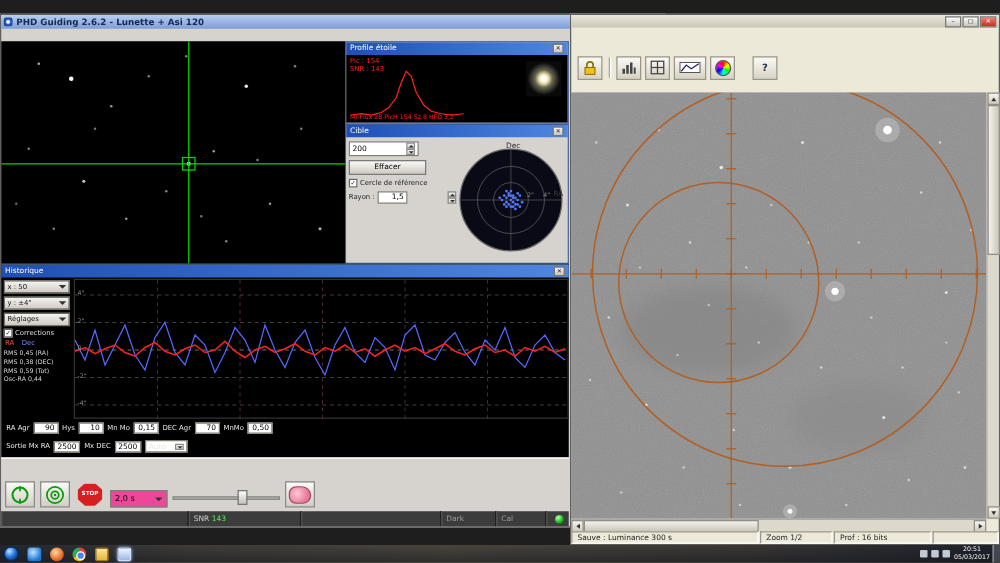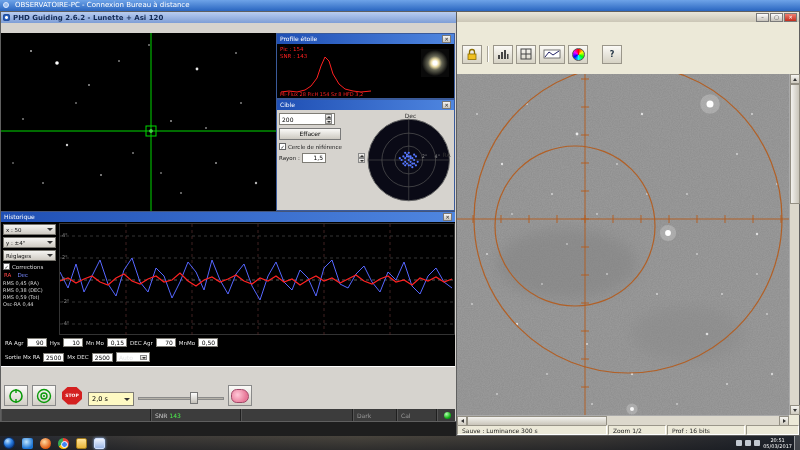--- a/index.html
+++ b/index.html
@@ -63,21 +63,21 @@
   .gstats{color:#d8d8d8;font-size:5px;line-height:7px;white-space:nowrap}
   .plotwrap{position:absolute;left:58px;top:11px;width:396px;height:112px;background:#000;border:1px solid #333}
   .ytick{position:absolute;left:2px;color:#8a8a8a;font-size:5px;line-height:6px}
   .prow{position:absolute;left:4px;display:flex;align-items:center;gap:3px;color:#e6e6e6;font-size:5.5px}
   .prow .num{height:9px;min-width:20px}
 
   
   .phd-toolbar{position:absolute;left:0;top:354px;width:454px;height:43px;background:#d6d3ce;border-top:1px solid #fff;display:flex;align-items:flex-end;padding:0 3px 3px 3px;gap:4px}
   .tool{width:24px;height:21px;background:linear-gradient(#fbfaf8,#d2cec6);border:1px solid #8a8a8a;display:flex;align-items:center;justify-content:center}
   .stop{background:#d42020;color:#fff;clip-path:polygon(30% 0,70% 0,100% 30%,100% 70%,70% 100%,30% 100%,0 70%,0 30%);width:20px;height:18px;font-size:4.5px;font-weight:bold;display:flex;align-items:center;justify-content:center}
-  .expsel{display:flex;align-items:center;background:#fef9c3;border:1px solid #7f7d76;height:14px;font-size:6.5px;padding:0 3px;gap:16px;min-width:40px}
+  .expsel{display:flex;align-items:center;background:#ec4899;border:1px solid #7f7d76;height:14px;font-size:6.5px;padding:0 3px;gap:16px;min-width:40px}
   .expsel .arr{border-left:3px solid transparent;border-right:3px solid transparent;border-top:3px solid #333;margin-left:auto}
   .slider{position:relative;width:86px;height:16px}
   .slider .track{position:absolute;left:0;right:0;top:7px;height:3px;background:#b5b1a8;border:1px solid #8a8a8a}
   .slider .thumb{position:absolute;left:52px;top:2px;width:8px;height:12px;background:linear-gradient(#fdfdfd,#c4c0b8);border:1px solid #777}
   .brain{width:18px;height:14px;background:radial-gradient(circle at 35% 40%,#ffc9d8,#e87898 70%);border-radius:7px 9px 8px 7px;border:1px solid #a04868}
   .phd-status{position:absolute;left:0;top:397px;width:454px;height:12px;background:#3c3c3c;display:flex;align-items:center;color:#cfcfcf;font-size:6px}
   .seg{height:100%;display:flex;align-items:center;padding:0 4px;border-right:1px solid #1f1f1f;box-shadow:inset 1px 0 0 #555}
   .led{width:7px;height:7px;border-radius:50%;background:radial-gradient(circle at 35% 30%,#b4ffb4,#12b412 60%,#063);margin-left:3px}
 
   
@@ -117,24 +117,20 @@
   .clock{color:#fff;font-size:5px;line-height:6px;text-align:center}
   .showdesk{position:absolute;right:0;top:0;width:6px;height:14px;background:rgba(255,255,255,.18);border-left:1px solid rgba(255,255,255,.45)}
 
   svg text{font-family:"DejaVu Sans",sans-serif}
 </style>
 </head>
 <body>
 
 <div class="screen">
 
-  <div class="rdp-bar">
-    <span class="rdp-pin"></span>
-    <span>OBSERVATOIRE-PC - Connexion Bureau à distance</span>
-  </div>
 
   <div class="win phd">
     <div class="phd-titlebar">
       <span class="phd-appicon"></span>
       <span class="phd-title">PHD Guiding 2.6.2 - Lunette + Asi 120</span>
       <span class="winbtns">
         <span class="wbtn">–</span>
         <span class="wbtn">▢</span>
         <span class="wbtn close">✕</span>
       </span>

